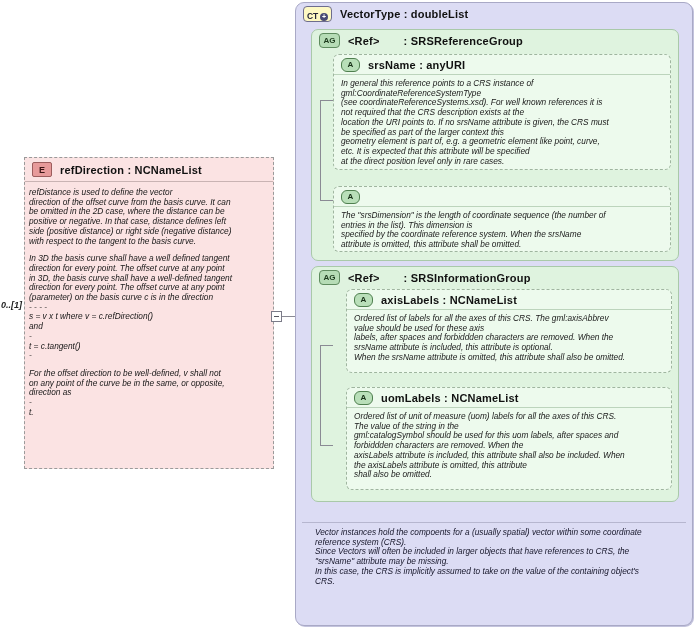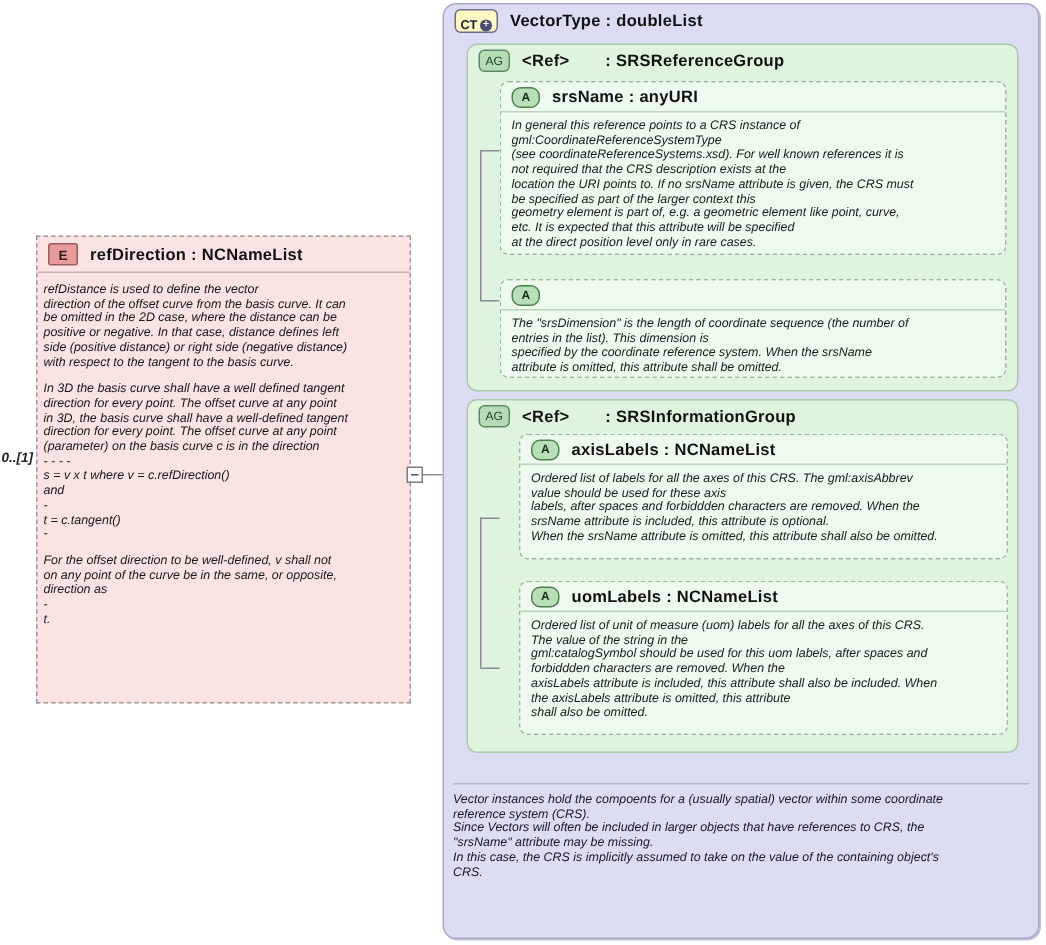--- a/index.html
+++ b/index.html
@@ -163,21 +163,21 @@
     box-sizing: border-box;
   }
   .badge-ag {
     display: flex; align-items: center; justify-content: center;
     width: 19px; height: 13px;
     border: 1px solid #5e8a5e;
     border-radius: 4px;
     background: #b6dcb6;
     margin-right: 8px;
     font-size: 8px;
-    font-weight: normal;
+    font-weight: bold;
     color: #1d3a1d;
     font-family: "Liberation Sans", sans-serif;
   }
   .ag-title-ref { margin-right: 24px; }
 
   
   .attr-box {
     position: absolute;
     background: #edfaed;
     border: 1px dashed #9fb59f;
@@ -209,21 +209,21 @@
   
   #ct-doc {
     position: absolute;
     left: 302px;
     top: 522px;
     width: 384px;
     border-top: 1px solid #b6b6cf;
     padding-top: 5px;
     box-sizing: border-box;
   }
-  #ct-doc .doc { color: #16162a; }
+  #ct-doc .doc { color: #16162a; margin-left: 13px; }
   .doc-gap { height: 8px; }
 </style>
 </head>
 <body>
 
 <div id="canvas">
 
   <div id="cardinality">0..[1]</div>
 
   <div id="left-box">

